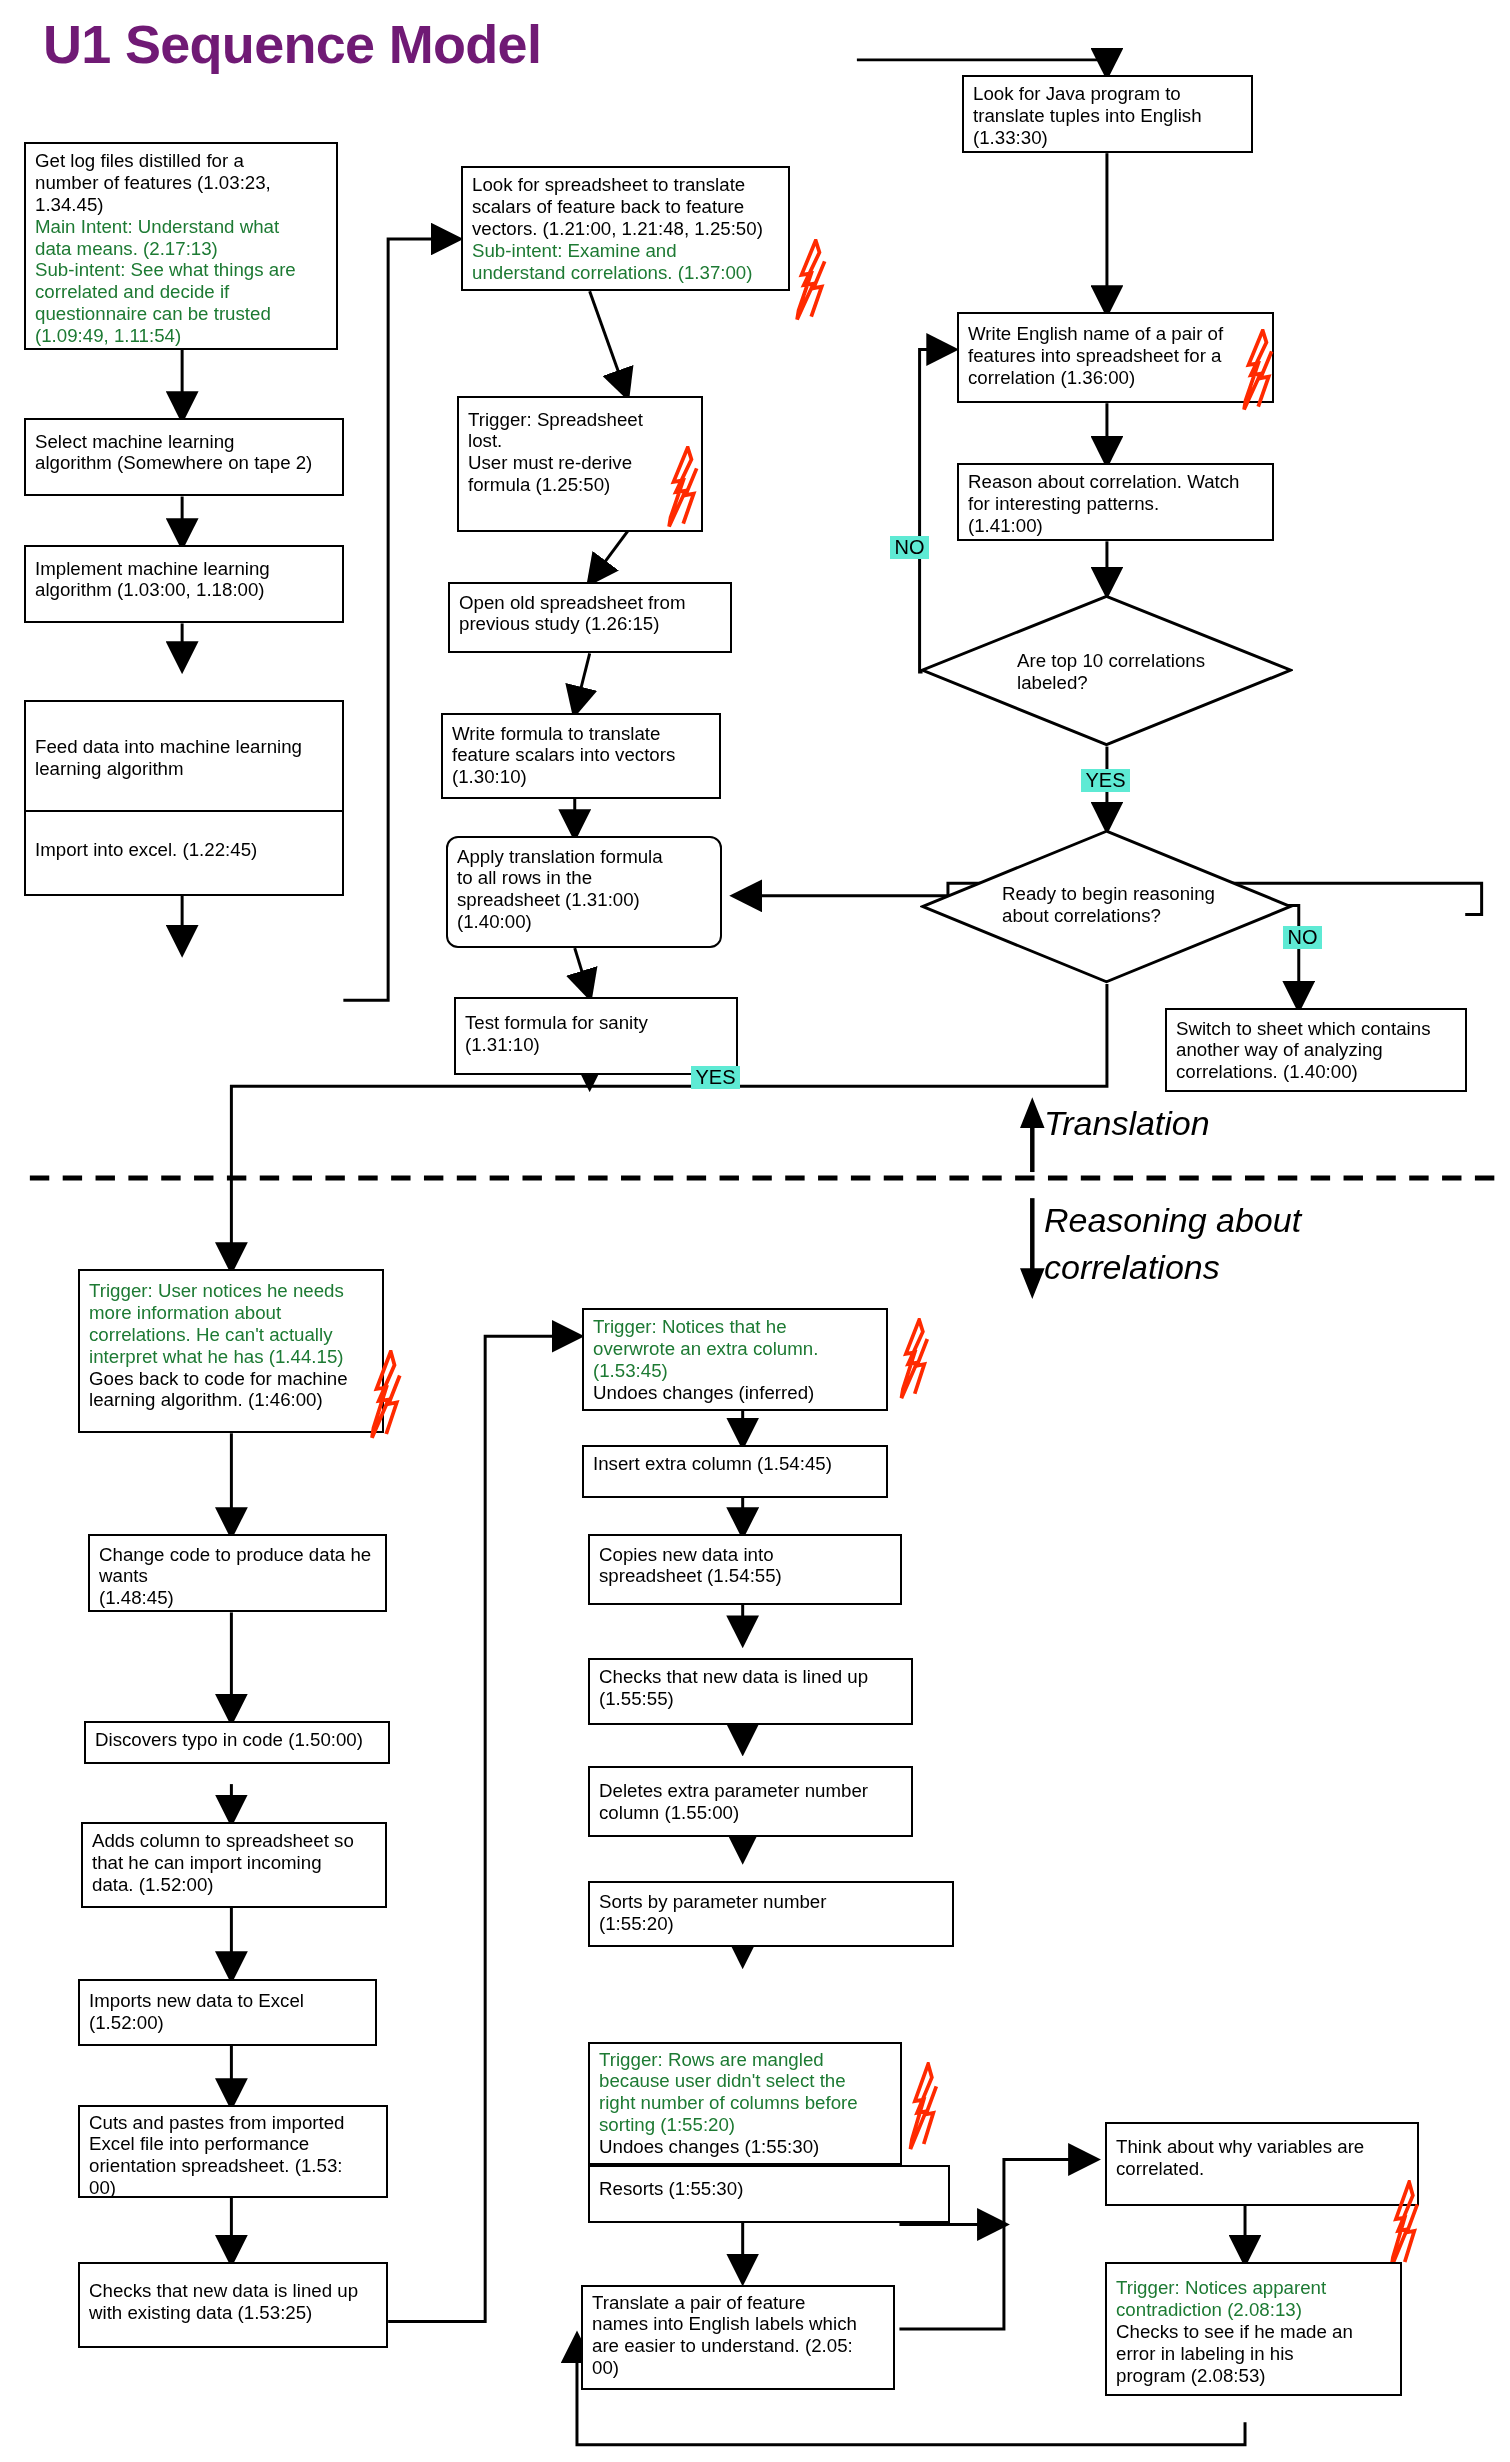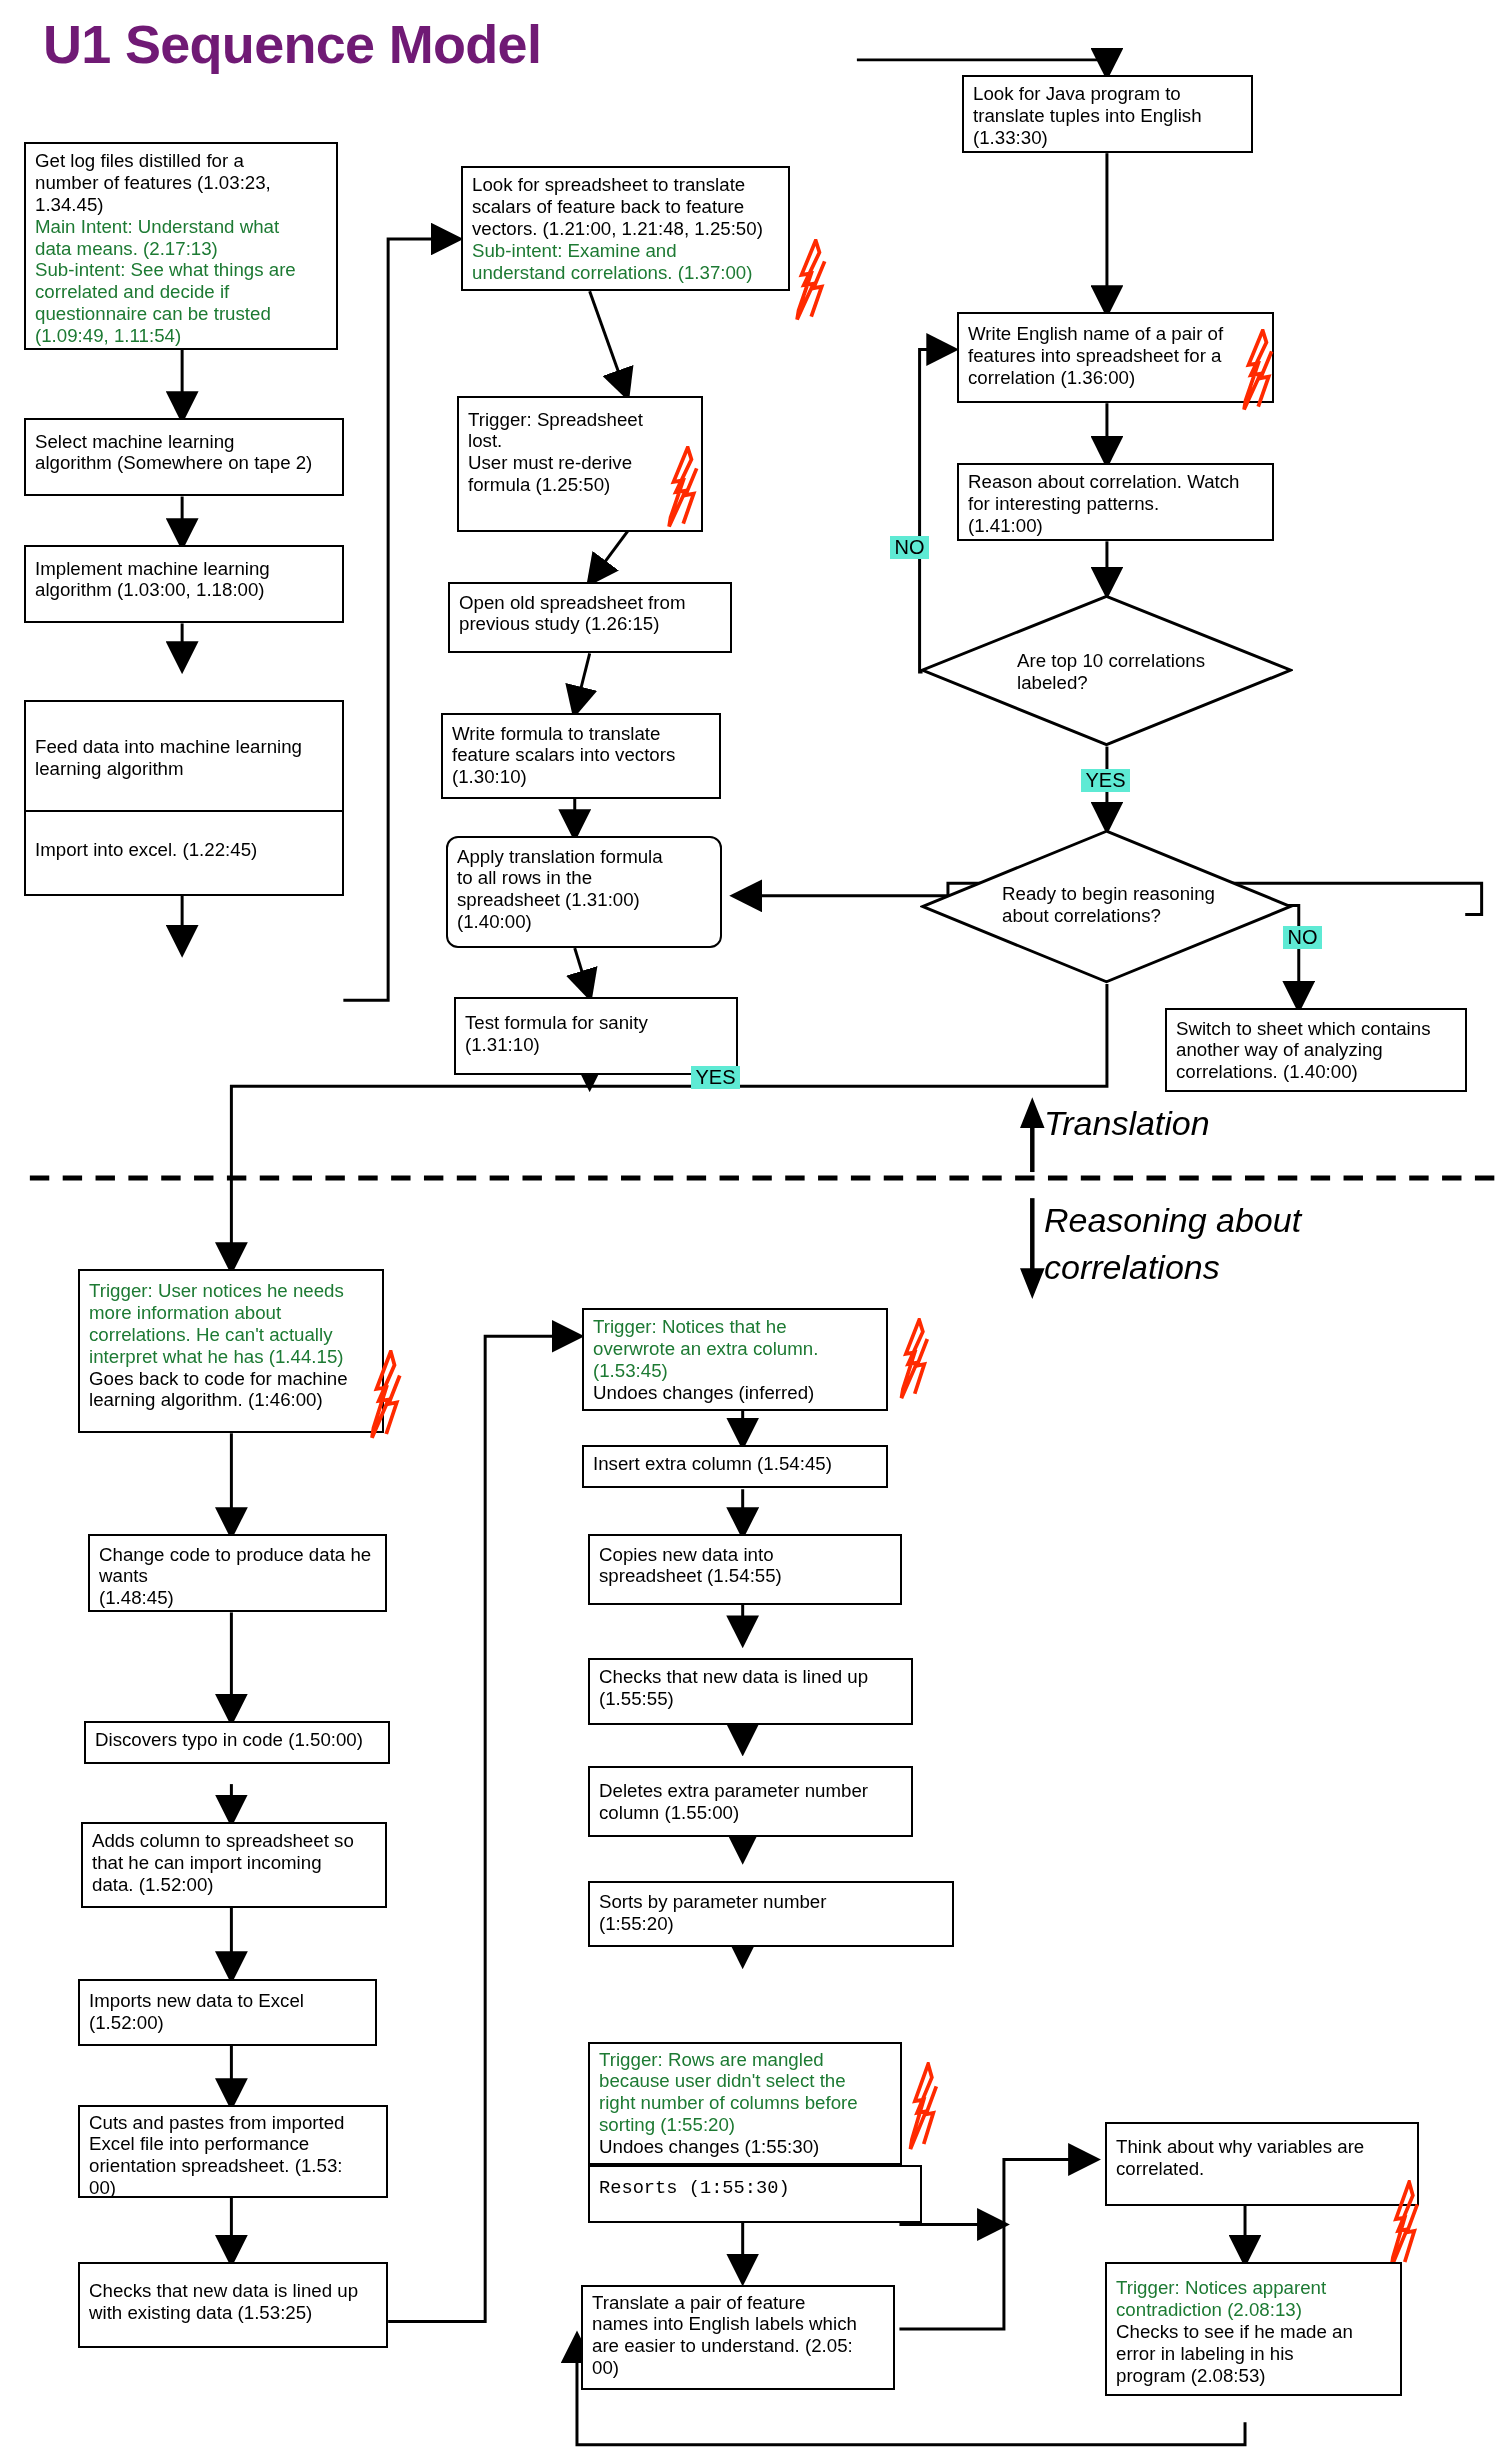--- a/index.html
+++ b/index.html
@@ -331,21 +331,21 @@
     <span class="ln g">Trigger: Notices that he</span>
     <span class="ln g">overwrote an extra column.</span>
     <span class="ln g">(1.53:45)</span>
     <span class="ln k">Undoes changes (inferred)</span>
   </div>
   <svg class="bolt" style="left:897px;top:1318px;" width="34" height="82" viewBox="0 0 46 110">
     <path d="M30,2 L12,48 L24,46 L8,96 L6,108 L27,60 L15,62 L35,18 Z" fill="none" stroke="#ff2a00" stroke-width="5"></path>
     <path d="M41,28 L27,64 L37,62 L24,102" fill="none" stroke="#ff2a00" stroke-width="5"></path>
   </svg>
 
-  <div class="node" style="left:582px;top:1445px;width:306px;height:43px;padding-top:6px;">
+  <div class="node" style="left:582px;top:1445px;width:306px;height:53px;padding-top:6px;">
     <span class="ln k">Insert extra column (1.54:45)</span>
   </div>
 
   <div class="node" style="left:588px;top:1534px;width:314px;height:71px;padding-top:7.5px;">
     <span class="ln k">Copies new data into</span>
     <span class="ln k">spreadsheet (1.54:55)</span>
   </div>
 
   <div class="node" style="left:588px;top:1658px;width:325px;height:67px;padding-top:6px;">
     <span class="ln k">Checks that new data is lined up</span>
@@ -367,21 +367,21 @@
     <span class="ln g">because user didn't select the</span>
     <span class="ln g">right number of columns before</span>
     <span class="ln g">sorting  (1:55:20)</span>
     <span class="ln k">Undoes changes (1:55:30)</span>
   </div>
   <svg class="bolt" style="left:906px;top:2062px;" width="34" height="90" viewBox="0 0 46 120">
     <path d="M30,2 L12,52 L24,50 L8,104 L6,117 L27,66 L15,68 L35,20 Z" fill="none" stroke="#ff2a00" stroke-width="5"></path>
     <path d="M41,32 L27,70 L37,68 L24,110" fill="none" stroke="#ff2a00" stroke-width="5"></path>
   </svg>
 
-  <div class="node" style="left:588px;top:2165px;width:334px;height:58px;padding-top:10.5px;font-family:Liberation Mono, monospace;">
+  <div class="node" style="left:588px;top:2165px;width:362px;height:58px;padding-top:10.5px;">
     <span class="ln k">Resorts (1:55:30)</span>
   </div>
 
   <div class="node" style="left:581px;top:2285px;width:314px;height:105px;padding-top:4.5px;">
     <span class="ln k">Translate a pair of feature</span>
     <span class="ln k">names into English labels which</span>
     <span class="ln k">are easier to understand. (2.05:</span>
     <span class="ln k">00)</span>
   </div>
 

